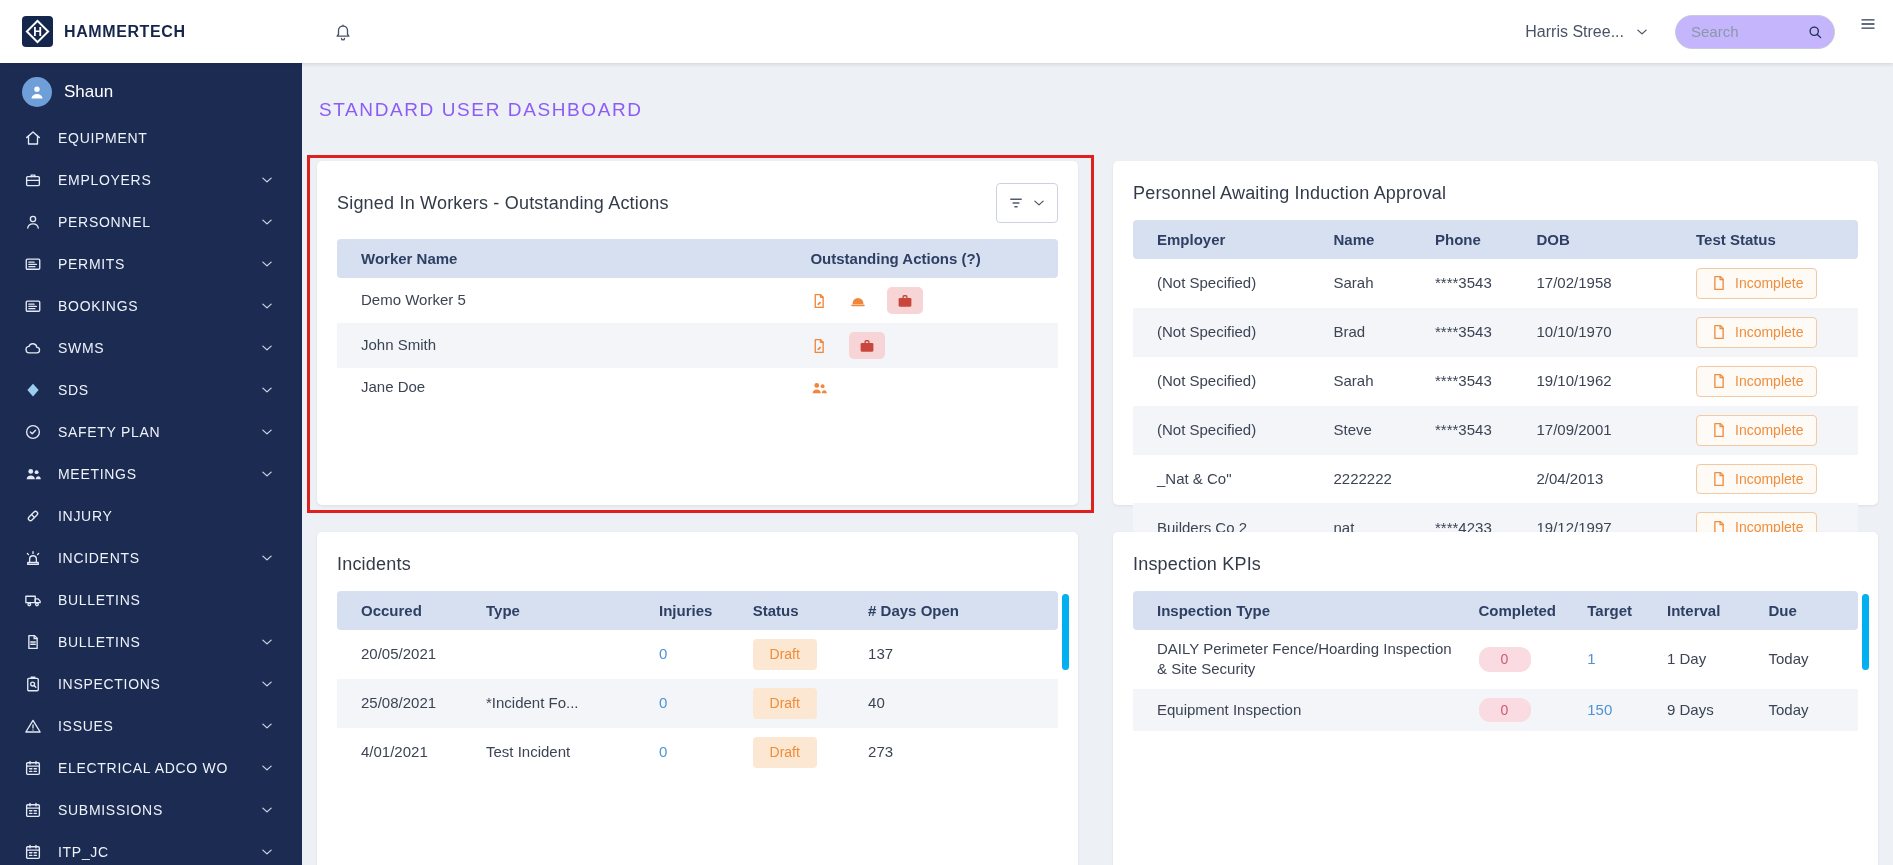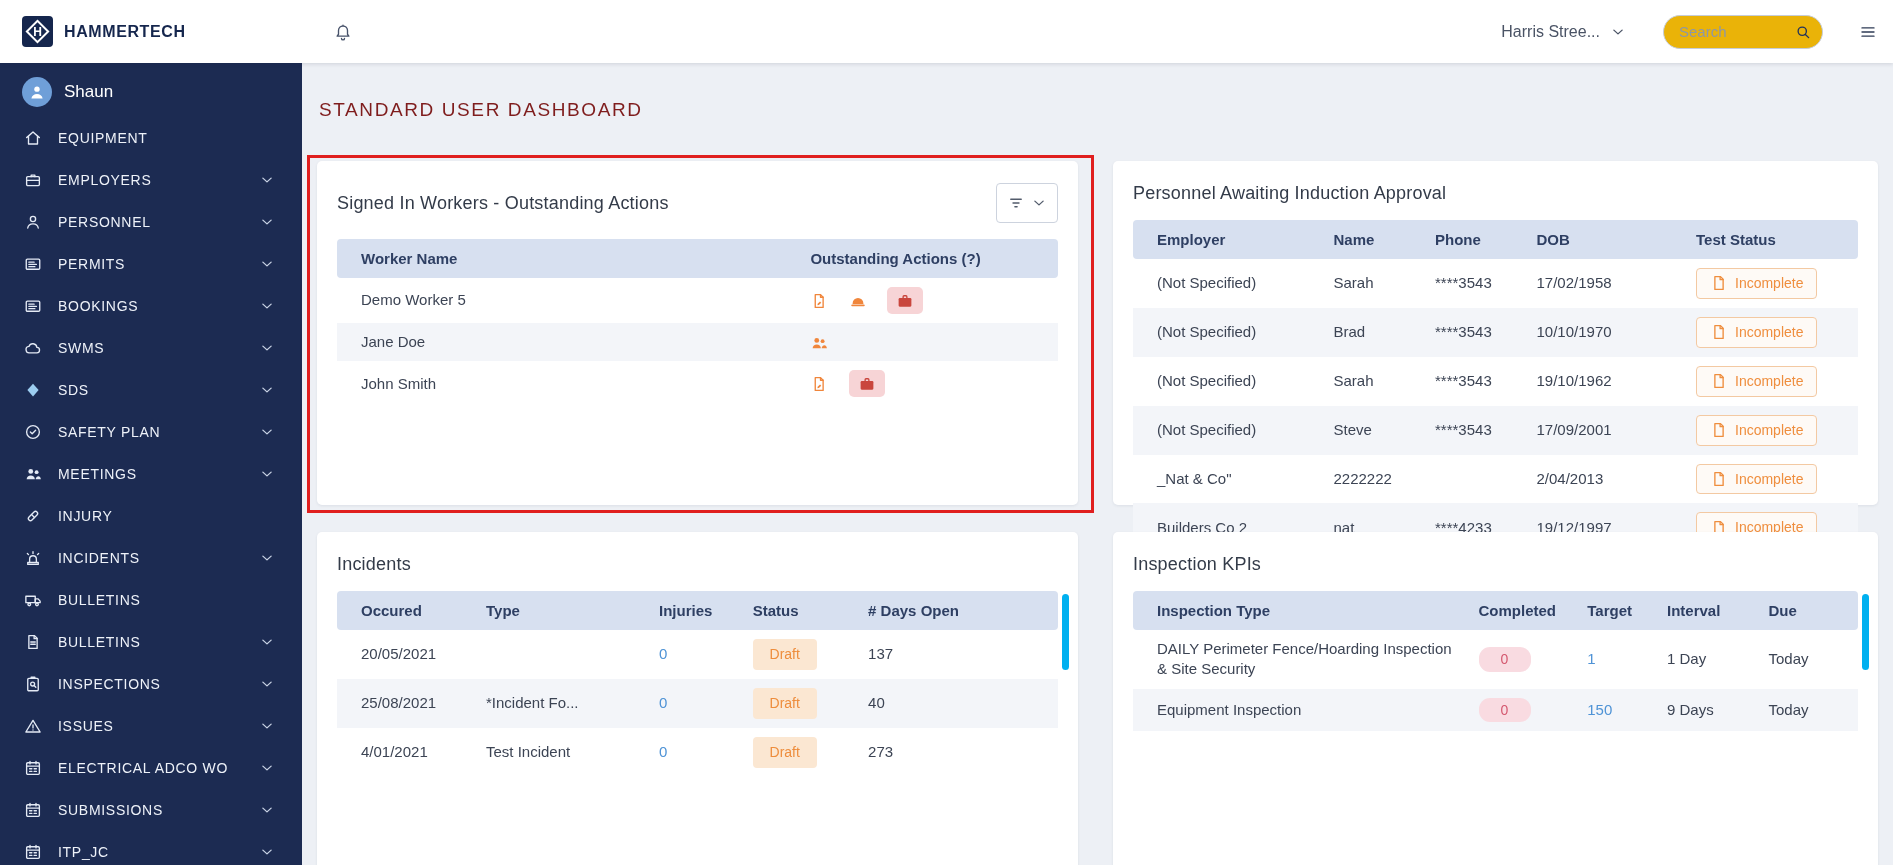--- a/index.html
+++ b/index.html
@@ -32,24 +32,24 @@
     background:#fff; display:flex; align-items:center; z-index:6;
     box-shadow:0 1px 4px rgba(20,30,60,.14);
   }
   .brand { width:302px; display:flex; align-items:center; gap:11px; padding-left:22px; cursor:pointer; }
   .logo { width:31px; height:31px; background:#15264d; border-radius:4px; position:relative;
           display:flex; align-items:center; justify-content:center; flex:none; }
   .logo-d { width:17px; height:17px; border:2px solid #fff; transform:rotate(45deg); position:absolute; }
   .logo-h { color:#fff; font-weight:700; font-size:12px; position:relative; }
   .brand-name { font-size:16px; font-weight:700; color:#15264d; letter-spacing:.6px; }
   .bell-wrap { margin-left:32px; color:#47526a; cursor:pointer; display:flex; }
-  .top-right { margin-left:auto; display:flex; align-items:center; gap:36px; padding-right:16px; }
+  .top-right { margin-left:auto; display:flex; gap:24px; padding-right:16px; }
   .project { display:flex; align-items:center; gap:9px; color:#4a5365; font-size:16px; cursor:pointer; }
   .search { width:160px; height:34px; border:1px solid #c6cdd9; border-radius:17px;
-            display:flex; align-items:center; padding:0 10px 0 15px; background:#eab308; }
+            display:flex; align-items:center; padding:0 10px 0 15px; background:#c4b5fd; }
   .search input { border:none; outline:none; flex:1; min-width:0; font-size:15px; color:#4a5365;
                   background:transparent; font-family:"Liberation Sans",sans-serif; }
   .search input::placeholder { color:#8d97a8; }
   .burger { color:#2e3b55; cursor:pointer; display:flex; }
 
   
   .sidebar { position:absolute; top:63px; left:0; width:302px; height:802px;
              background:#1c2b52; overflow:hidden; }
   .user-row { display:flex; align-items:center; gap:12px; padding:14px 0 10px 22px; cursor:pointer; }
   .avatar { width:30px; height:30px; border-radius:50%; background:#6f9fd8; color:#fff;
@@ -57,21 +57,21 @@
   .user-name { color:#fff; font-size:17px; }
   .nav-item { height:42px; display:flex; align-items:center; padding:0 26px 0 24px; gap:16px;
               color:#eef2f9; cursor:pointer; }
   .nav-label { font-size:14px; letter-spacing:.7px; flex:1; white-space:nowrap; }
   .nav-chev { width:13px; height:13px; color:#c8d2e4; }
   .c-sds { color:#9ccdf0; }
 
   
   .main { position:absolute; top:63px; left:302px; width:1591px; height:802px;
           padding:36px 15px 0 15px; overflow:hidden; }
-  .page-title { font-size:19px; letter-spacing:1.6px; color:#7f1d1d; font-weight:500; margin-left:2px; }
+  .page-title { font-size:19px; letter-spacing:1.6px; color:#8b5cf6; font-weight:500; margin-left:2px; }
   .grid { margin-top:40px; display:grid; grid-template-columns:761px 765px;
           column-gap:35px; row-gap:27px; align-items:start; }
   .card { background:#fff; border-radius:5px; box-shadow:0 1px 3px rgba(25,39,70,.08);
           padding:22px 20px; position:relative; }
   .card-top { height:344px; }
   .card-bottom { height:430px; }
   .card-head { display:flex; align-items:center; justify-content:space-between; }
   .card-title { font-size:18px; color:#333b49; font-weight:500; letter-spacing:.2px; }
   .filter-btn { width:62px; height:40px; background:#fff; border:1px solid #cdd3de; border-radius:4px;
                 display:flex; align-items:center; justify-content:center; gap:5px; color:#525b6b; cursor:pointer; }
@@ -467,44 +467,44 @@
                     </svg>
                   </span>
                 <span class="act case-badge">
                     <svg class="ic ic18 c-red">
                       <use href="#i-case"></use>
                     </svg>
                   </span>
               </td>
             </tr>
             <tr>
-              <td>Jane Doe</td>
-              <td class="actions-cell">
-                <span class="act">
-                    <svg class="ic ic24 c-orange">
-                      <use href="#i-users"></use>
-                    </svg>
-                  </span>
-              </td>
-            </tr>
-            <tr>
               <td>John Smith</td>
               <td class="actions-cell">
                 <span class="act">
                     <svg class="ic ic22 c-orange">
                       <use href="#i-docedit"></use>
                     </svg>
                   </span>
                 <span class="act case-badge">
                     <svg class="ic ic18 c-red">
                       <use href="#i-case"></use>
                     </svg>
                   </span>
               </td>
             </tr>
+            <tr>
+              <td>Jane Doe</td>
+              <td class="actions-cell">
+                <span class="act">
+                    <svg class="ic ic24 c-orange">
+                      <use href="#i-users"></use>
+                    </svg>
+                  </span>
+              </td>
+            </tr>
           </tbody>
         </table>
       </section>
       <div class="red-annotation"></div>
     </div>
 
     <section class="card card-top">
       <div class="card-head">
         <h2 class="card-title">Personnel Awaiting Induction Approval</h2>
       </div>

